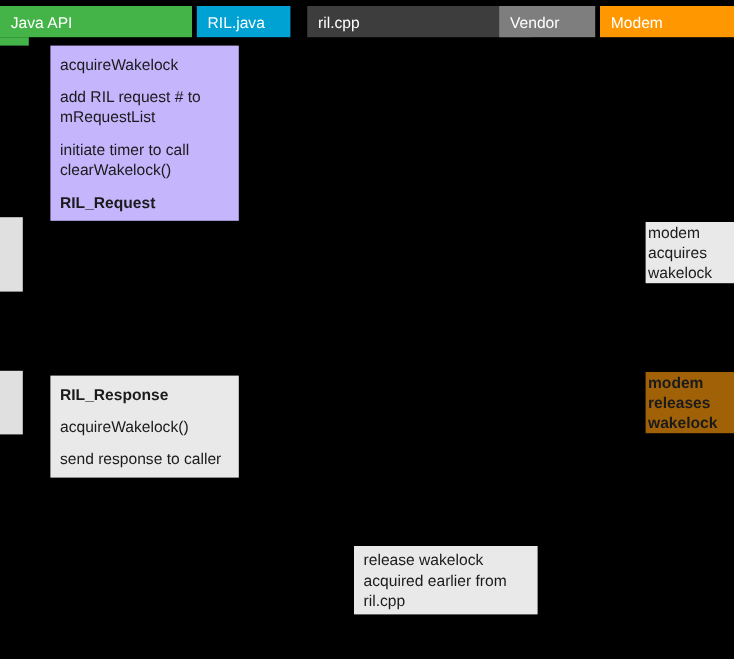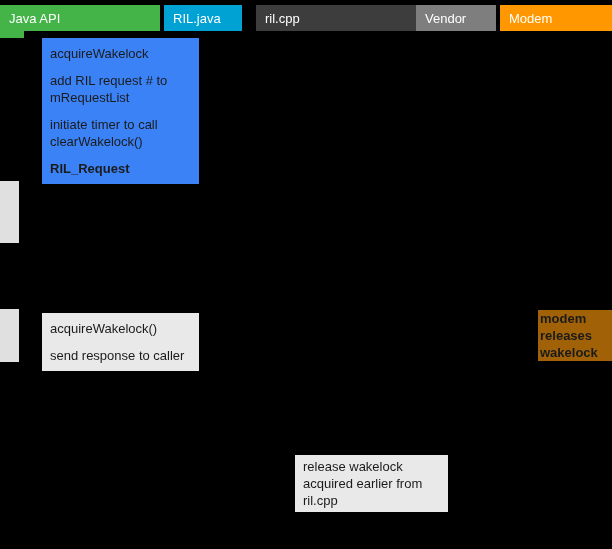--- a/index.html
+++ b/index.html
@@ -72,33 +72,37 @@
   <div class="lane-header lane-vendor" style="background-color: rgb(126, 126, 126);">Vendor</div>
 
   <div class="lane-header lane-modem" style="background-color: rgb(255, 152, 0);">Modem</div>
 
   <div class="activation act-java" style="background-color: rgb(68, 180, 73);"></div>
 
   <div class="activation act-left-1" style="background-color: rgb(224, 224, 224);"></div>
 
   <div class="activation act-left-2" style="background-color: rgb(224, 224, 224);"></div>
 
-  <div class="note note-request" style="background-color: #3b82f6;">
+  <div class="note note-request" style="background-color: #c4b5fd;">
     <p>acquireWakelock</p>
     <p>add RIL request # to mRequestList</p>
     <p>initiate timer to call clearWakelock()</p>
     <p class="bold">RIL_Request</p>
   </div>
 
+  <div class="note note-acquires" style="background-color: rgb(233, 233, 233);">
+    <p>modem acquires wakelock</p>
+  </div>
 
   <div class="note note-releases" style="background-color: #a16207; font-weight: bold;">
     <p>modem releases wakelock</p>
   </div>
 
   <div class="note note-response" style="background-color: rgb(233, 233, 233);">
+    <p class="bold">RIL_Response</p>
     <p>acquireWakelock()</p>
     <p>send response to caller</p>
   </div>
 
   <div class="note note-release-cpp" style="background-color: rgb(233, 233, 233);">
     <p>release wakelock acquired earlier from ril.cpp</p>
   </div>
 
 </div>
 

